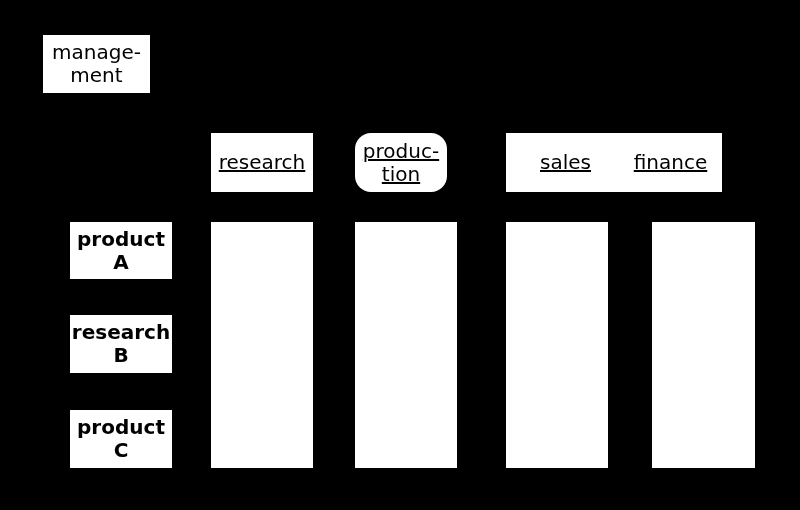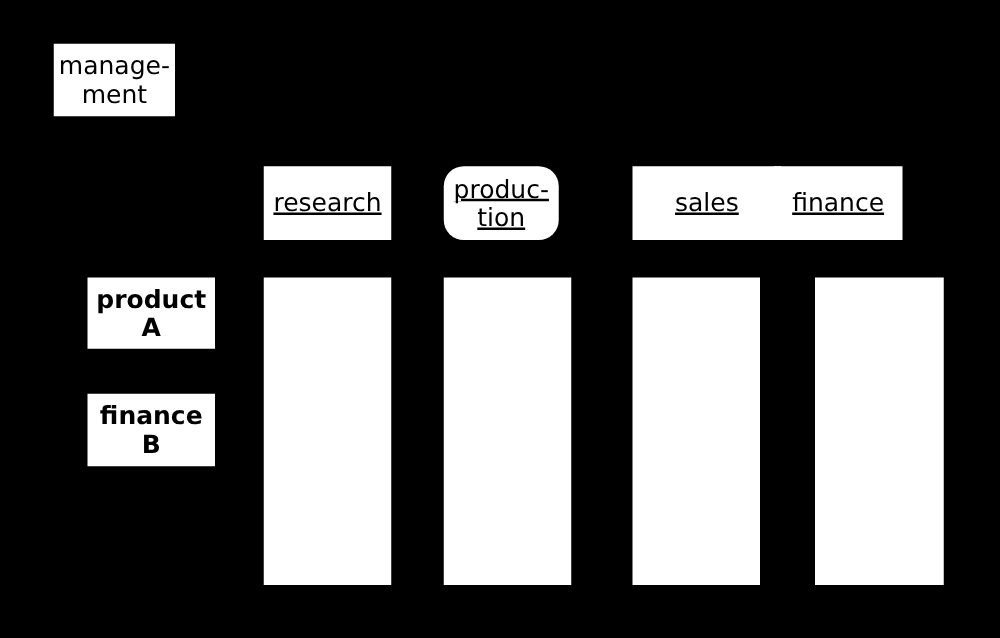--- a/index.html
+++ b/index.html
@@ -22,21 +22,21 @@
     display: flex;
     align-items: center;
     justify-content: center;
     text-align: center;
     font-size: 20px;
     line-height: 1.15;
   }
   .box span {
     white-space: pre-line;
   }
-  .management { left: 43px;  top: 35px;  width: 97px; height: 58px; }
+  .management { left: 43px;  top: 35px;  width: 107px; height: 58px; }
 
   .dept       { top: 133px; height: 59px; text-decoration: underline; }
   .dept-research   { left: 211px; width: 102px; }
   .dept-production { left: 355px; width: 92px; border-radius: 16px; }
   .dept-sales      { left: 506px; width: 119px; align-items: center; }
   .dept-finance    { left: 619px; width: 103px; }
 
   .prod       { left: 70px; width: 102px; font-weight: bold; }
   .prod-a     { top: 222px; height: 57px; }
   .prod-b     { top: 315px; height: 58px; }
@@ -74,21 +74,24 @@
     <span>sales</span>
   </div>
   <div class="box dept dept-finance">
     <span>finance</span>
   </div>
 
   <div class="box prod prod-a">
     <span>product A</span>
   </div>
   <div class="box prod prod-b">
-    <span>finance B</span>
+    <span>research B</span>
+  </div>
+  <div class="box prod prod-c">
+    <span>product C</span>
   </div>
 
   <div class="col col-research"></div>
   <div class="col col-production"></div>
   <div class="col col-sales"></div>
   <div class="col col-finance"></div>
 
 </div>
 
 </body></html>

